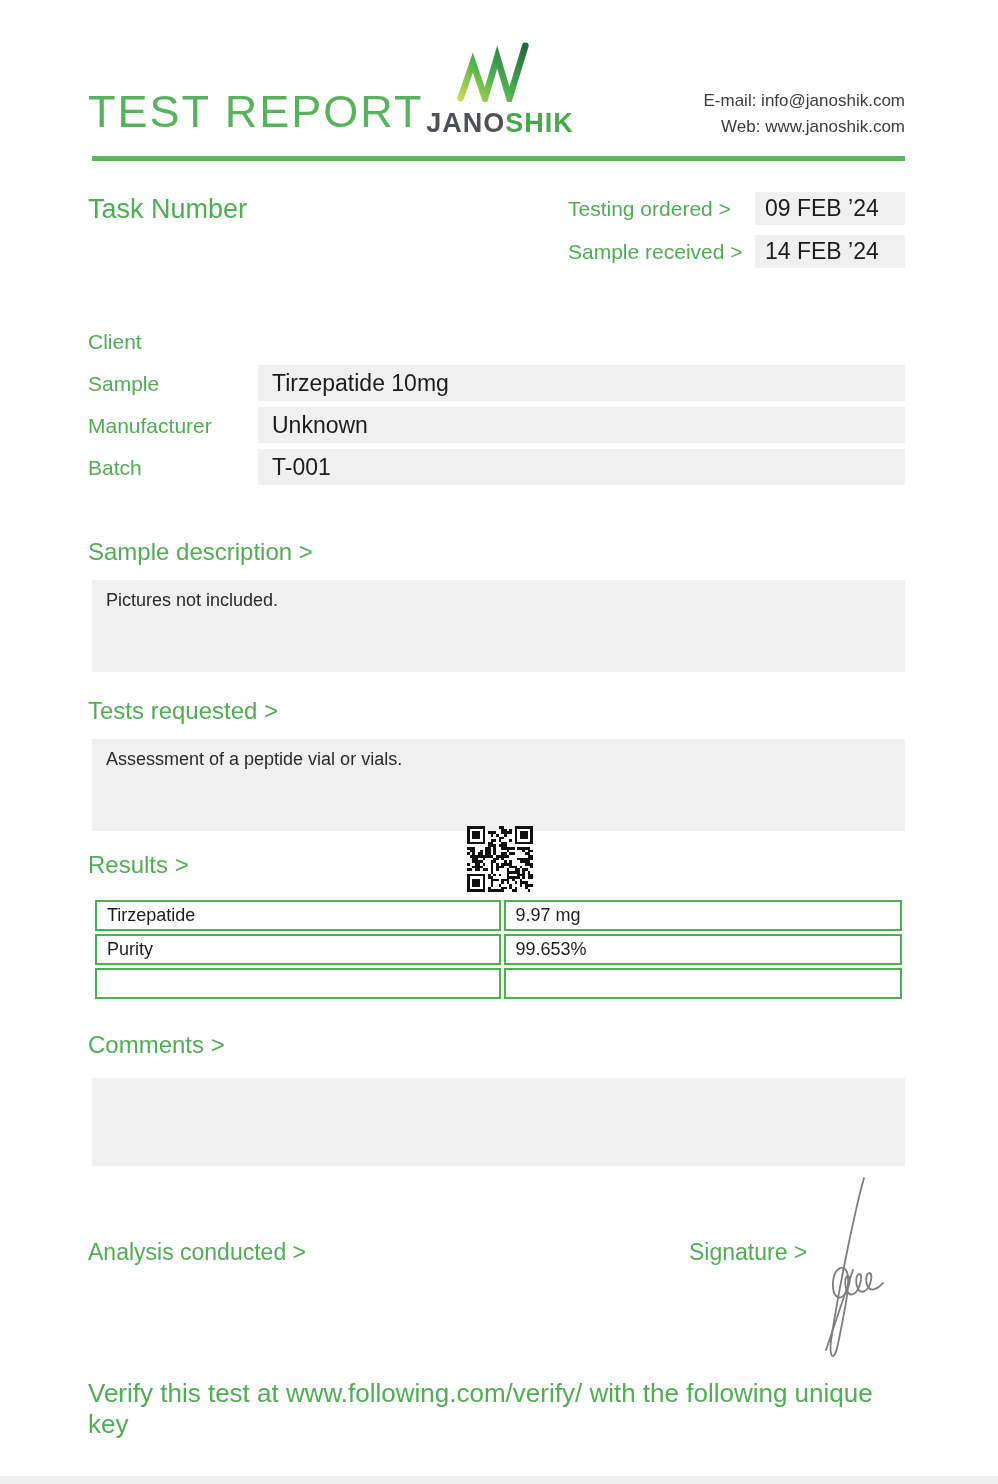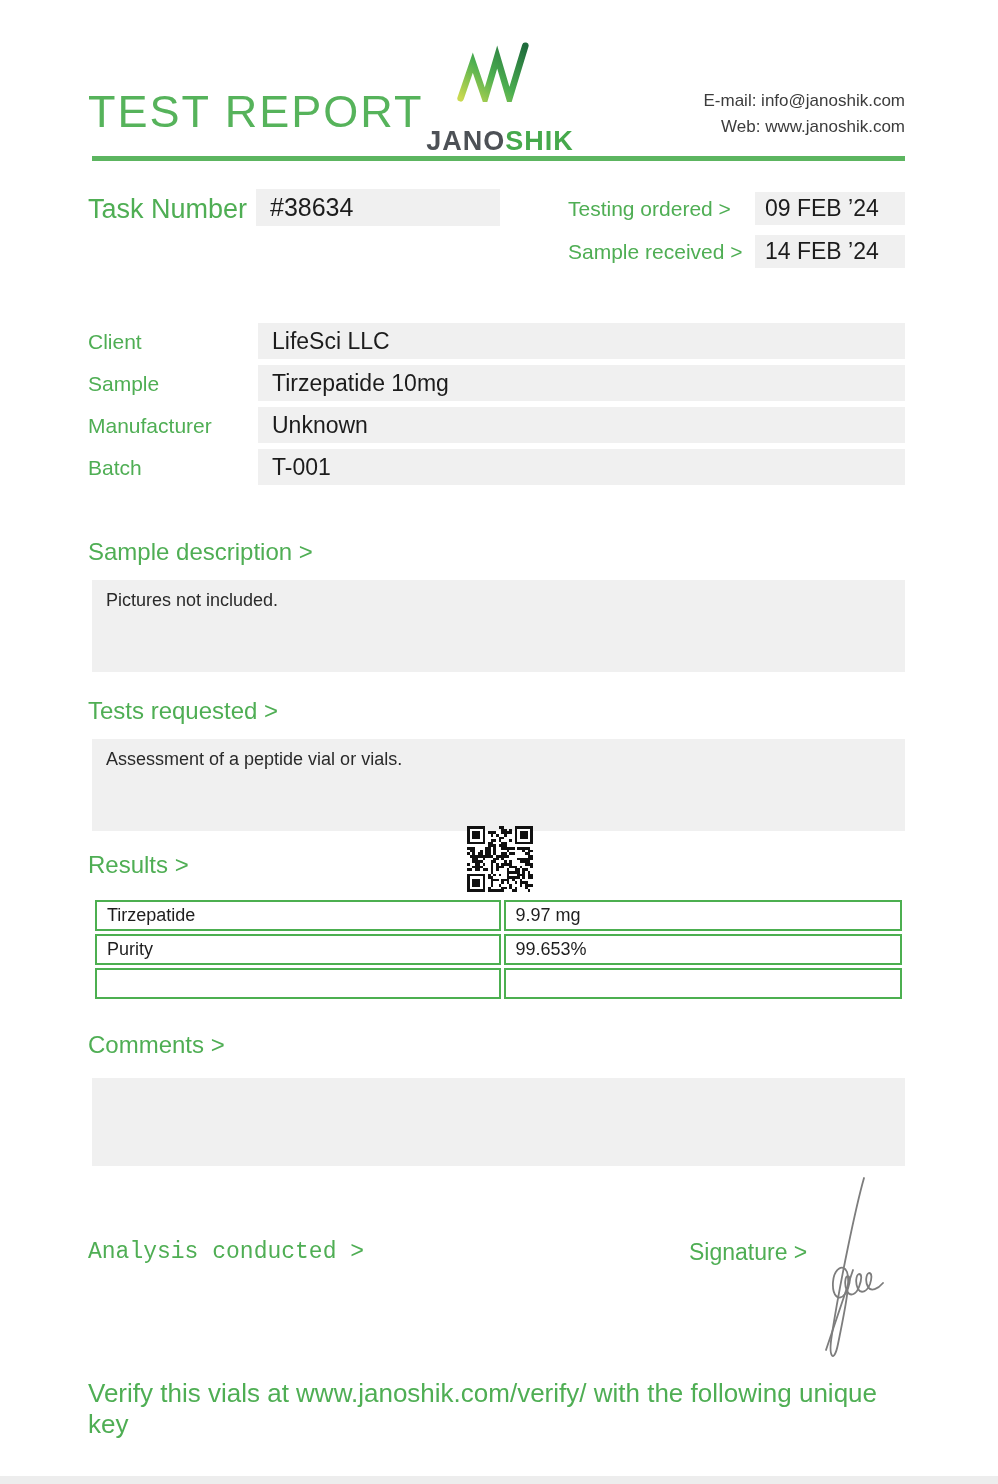--- a/index.html
+++ b/index.html
@@ -5,21 +5,21 @@
   * { margin:0; padding:0; box-sizing:border-box; }
   html,body { background:#ffffff; }
   body { font-family:"Liberation Sans", sans-serif; color:#1e1e1e; }
   .page { position:relative; width:998px; height:1484px; background:#ffffff; overflow:hidden; }
 
   .abs { position:absolute; }
 
   .title { left:88px; top:86px; font-size:45px; letter-spacing:2px; color:#56b35b; font-weight:400; }
 
   .logo { left:420px; top:42px; width:160px; text-align:center; }
-  .logo-text { font-size:27px; font-weight:700; letter-spacing:1px; margin-top:20px; }
+  .logo-text { font-size:27px; font-weight:700; letter-spacing:1px; margin-top:2px; }
   .logo-jano { color:#4d5156; }
   .logo-shik { color:#46a94c; }
 
   .contact { right:93px; top:88px; text-align:right; font-size:17px; color:#3c3c3c; line-height:1.5; }
 
   .rule { left:92px; top:156px; width:813px; height:5px; background:#5cb560; }
 
   .green-label { color:#4fae54; }
   .task-label { left:88px; top:194px; font-size:27px; }
   .valbox { background:#f0f0f0; color:#1c1c1c; }
@@ -37,21 +37,21 @@
   .section-heading { left:88px; font-size:24px; }
   .section-box { left:92px; width:813px; font-size:18px; color:#2a2a2a; padding:10px 14px; }
 
   .qr { left:467px; top:826px; width:66px; height:66px; }
 
   .results-table { left:92px; top:897px; width:813px; border-collapse:separate; border-spacing:3px 3px; }
   .results-table td { border:2px solid #4caf50; height:31px; font-size:18px; padding:2px 2px 2px 10px; background:#ffffff; vertical-align:middle; }
   .results-table td.c1 { width:403px; }
   .results-table td.c2 { width:396px; }
 
-  .analysis-label { left:88px; top:1239px; font-size:23px;font-family:Liberation Mono, monospace; }
+  .analysis-label { left:88px; top:1239px; font-size:23px; }
   .analysis-box { left:305px; top:1234px; width:196px; height:38px; line-height:38px; padding-left:10px; font-size:25px; }
   .signature-label { left:668px; top:1239px; font-size:23px;margin-left:21px; }
   .signature-svg { left:790px; top:1172px; }
 
   .verify-line { left:88px; top:1378px; width:830px; font-size:26px; }
   .key-box { left:92px; top:1496px; width:813px; height:32px; line-height:32px; text-align:center; font-size:18px; }
 
   .bottom-strip { left:0; top:1476px; width:998px; height:8px; background:#ededed; }
 </style>
 </head>
@@ -80,29 +80,27 @@
   </div>
 
   <div class="abs contact">
     <div>E-mail: info@janoshik.com</div>
     <div>Web: www.janoshik.com</div>
   </div>
 
   <div class="abs rule"></div>
 
   <div class="abs green-label task-label">Task Number</div>
-  <div class="abs valbox task-box">#38634</div>
 
   <div class="abs green-label date-label-1">Testing ordered &gt;</div>
   <div class="abs valbox date-box date-box-1">09 FEB ’24</div>
   <div class="abs green-label date-label-2">Sample received &gt;</div>
   <div class="abs valbox date-box date-box-2">14 FEB ’24</div>
 
   <div class="abs green-label info-label" style="top:330px;">Client</div>
-  <div class="abs valbox info-box" style="top:323px;">LifeSci LLC</div>
 
   <div class="abs green-label info-label" style="top:372px;">Sample</div>
   <div class="abs valbox info-box" style="top:365px;">Tirzepatide 10mg</div>
 
   <div class="abs green-label info-label" style="top:414px;">Manufacturer</div>
   <div class="abs valbox info-box" style="top:407px;">Unknown</div>
 
   <div class="abs green-label info-label" style="top:456px;">Batch</div>
   <div class="abs valbox info-box" style="top:449px;">T-001</div>
 
@@ -366,18 +364,18 @@
   <div class="abs green-label signature-label">Signature &gt;</div>
   <div class="abs signature-svg">
     <svg width="120" height="196" viewBox="0 0 120 196">
       <g fill="none" stroke="#7d7d7d" stroke-width="1.8" stroke-linecap="round">
         <path d="M74,6 C66,34 50,110 42,162 C38,186 44,192 48,172 C54,142 61,110 57,100 C53,91 44,97 43,110 C42,124 49,130 55,122 C60,115 61,105 58,104 C55,104 54,113 57,119 C60,125 66,123 69,115 C72,107 72,102 69,102 C66,103 65,111 68,117 C71,122 77,120 80,112 C82,106 82,101 79,101 C76,102 75,110 78,115 C81,120 88,117 93,111"></path>
         <path d="M36,178 C46,148 56,118 63,98"></path>
       </g>
     </svg>
   </div>
 
-  <div class="abs green-label verify-line">Verify this vials at www.janoshik.com/verify/ with the following unique key</div>
+  <div class="abs green-label verify-line">Verify this test at www.following.com/verify/ with the following unique key</div>
   <div class="abs valbox key-box">IZT4D1AVE1B9</div>
 
   <div class="abs bottom-strip"></div>
 
 </div>
 
 </body></html>

